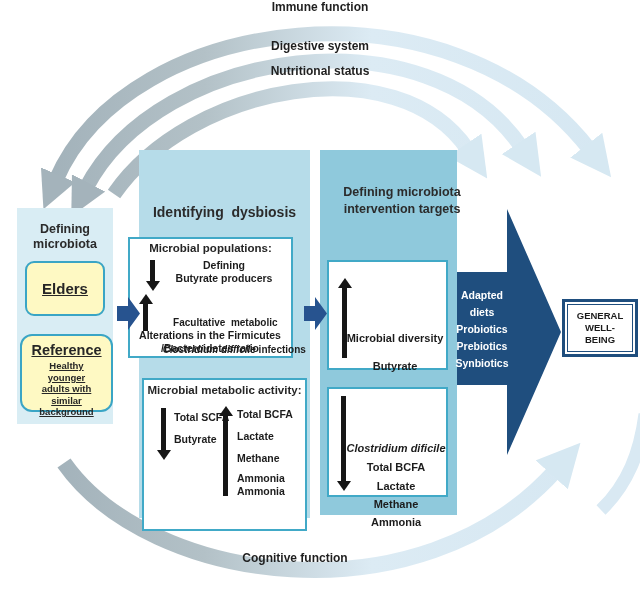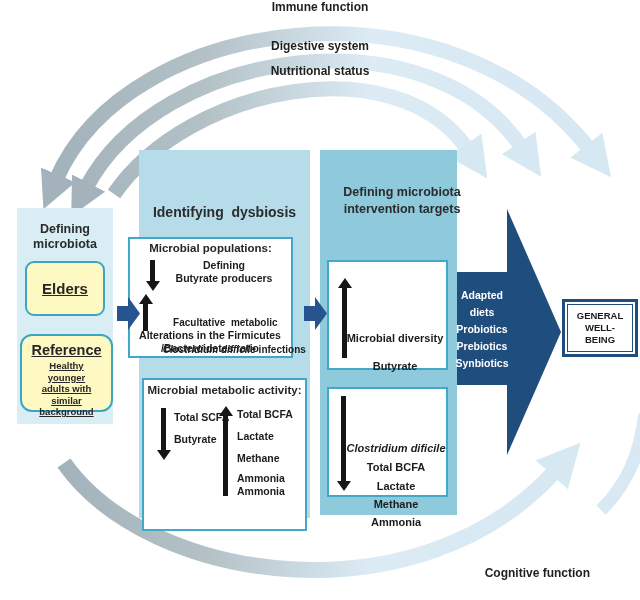--- a/index.html
+++ b/index.html
@@ -60,21 +60,21 @@
 
   <svg id="navy" class="layer" width="640" height="600" viewBox="0 0 640 600">
     <polygon points="117,306 128,306 128,297 140,313.5 128,330 128,321 117,321" fill="#27538f"></polygon>
     <polygon points="304,306 315,306 315,297 327,313.5 315,330 315,321 304,321" fill="#27538f"></polygon>
     <polygon points="457,272 507,272 507,209 561,332 507,455 507,385 457,385" fill="#1f4e7e"></polygon>
   </svg>
 
   <div class="txt loop-label ctr" style="left:0;top:7;width:640px;">Immune function</div>
   <div class="txt loop-label ctr" style="left:0;top:39px;width:640px;">Digestive system</div>
   <div class="txt loop-label ctr" style="left:0;top:64px;width:640px;">Nutritional status</div>
-  <div class="txt loop-label ctr" style="left:0;top:566px;width:590px;text-align:right;">Cognitive function</div>
+  <div class="txt loop-label ctr" style="left:0;top:551px;width:590px;">Cognitive function</div>
 
   <div class="panel" style="left:17px;top:208px;width:96px;height:216px;background:#d9edf4;"></div>
   <div class="txt b ctr" style="left:17px;top:222px;width:96px;font-size:12.5px;line-height:15px;color:#2b2b2b;">
     <span>Defining</span><br>
     <span>microbiota</span>
   </div>
   <div class="rbox" style="left:25px;top:261px;width:80px;height:55px;border-radius:9px;display:flex;align-items:center;justify-content:center;">
     <span class="b" style="font-size:15px;">Elders</span>
   </div>
   <div class="rbox" style="left:20px;top:334px;width:93px;height:78px;border-radius:12px;">

